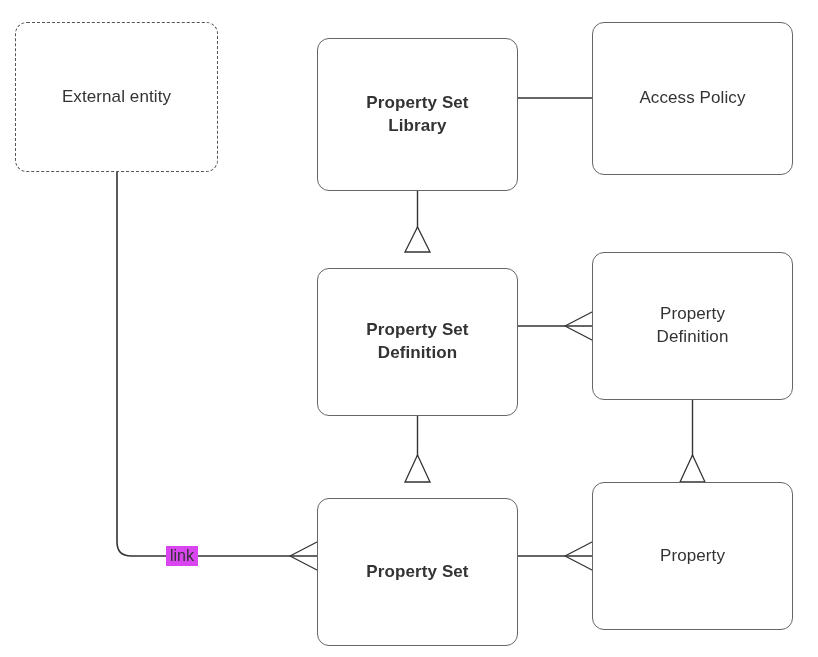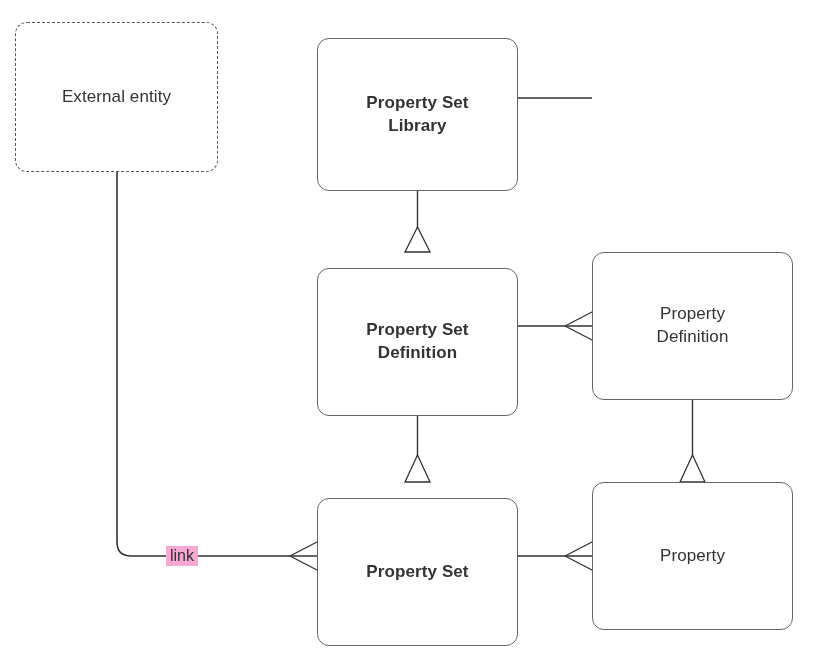--- a/index.html
+++ b/index.html
@@ -49,21 +49,21 @@
     font-weight: bold;
     margin-top: 16px;
   }
   .node-label {
     display: block;
     white-space: pre-line;
     padding: 0 8px;
   }
   .edge-label {
     position: absolute;
-    background: #f9a8d4;
+    background: #d946ef;
     color: #333333;
     font-size: 16px;
     line-height: 1;
     padding: 2px 4px;
     z-index: 4;
     white-space: nowrap;
   }
 </style>
 </head>
 <body>
@@ -95,20 +95,23 @@
 
   <div class="node dashed" style="left:15px; top:22px; width:203px; height:150px;">
     <span class="node-label">External entity</span>
   </div>
 
   <div class="node bold" style="left:317px; top:22px; width:201px; height:153px;">
     <span class="node-label">Property Set
 Library</span>
   </div>
 
+  <div class="node" style="left:592px; top:22px; width:201px; height:153px;">
+    <span class="node-label">Access Policy</span>
+  </div>
 
   <div class="node bold" style="left:317px; top:252px; width:201px; height:148px;">
     <span class="node-label">Property Set
 Definition</span>
   </div>
 
   <div class="node" style="left:592px; top:252px; width:201px; height:148px;">
     <span class="node-label">Property
 Definition</span>
   </div>

